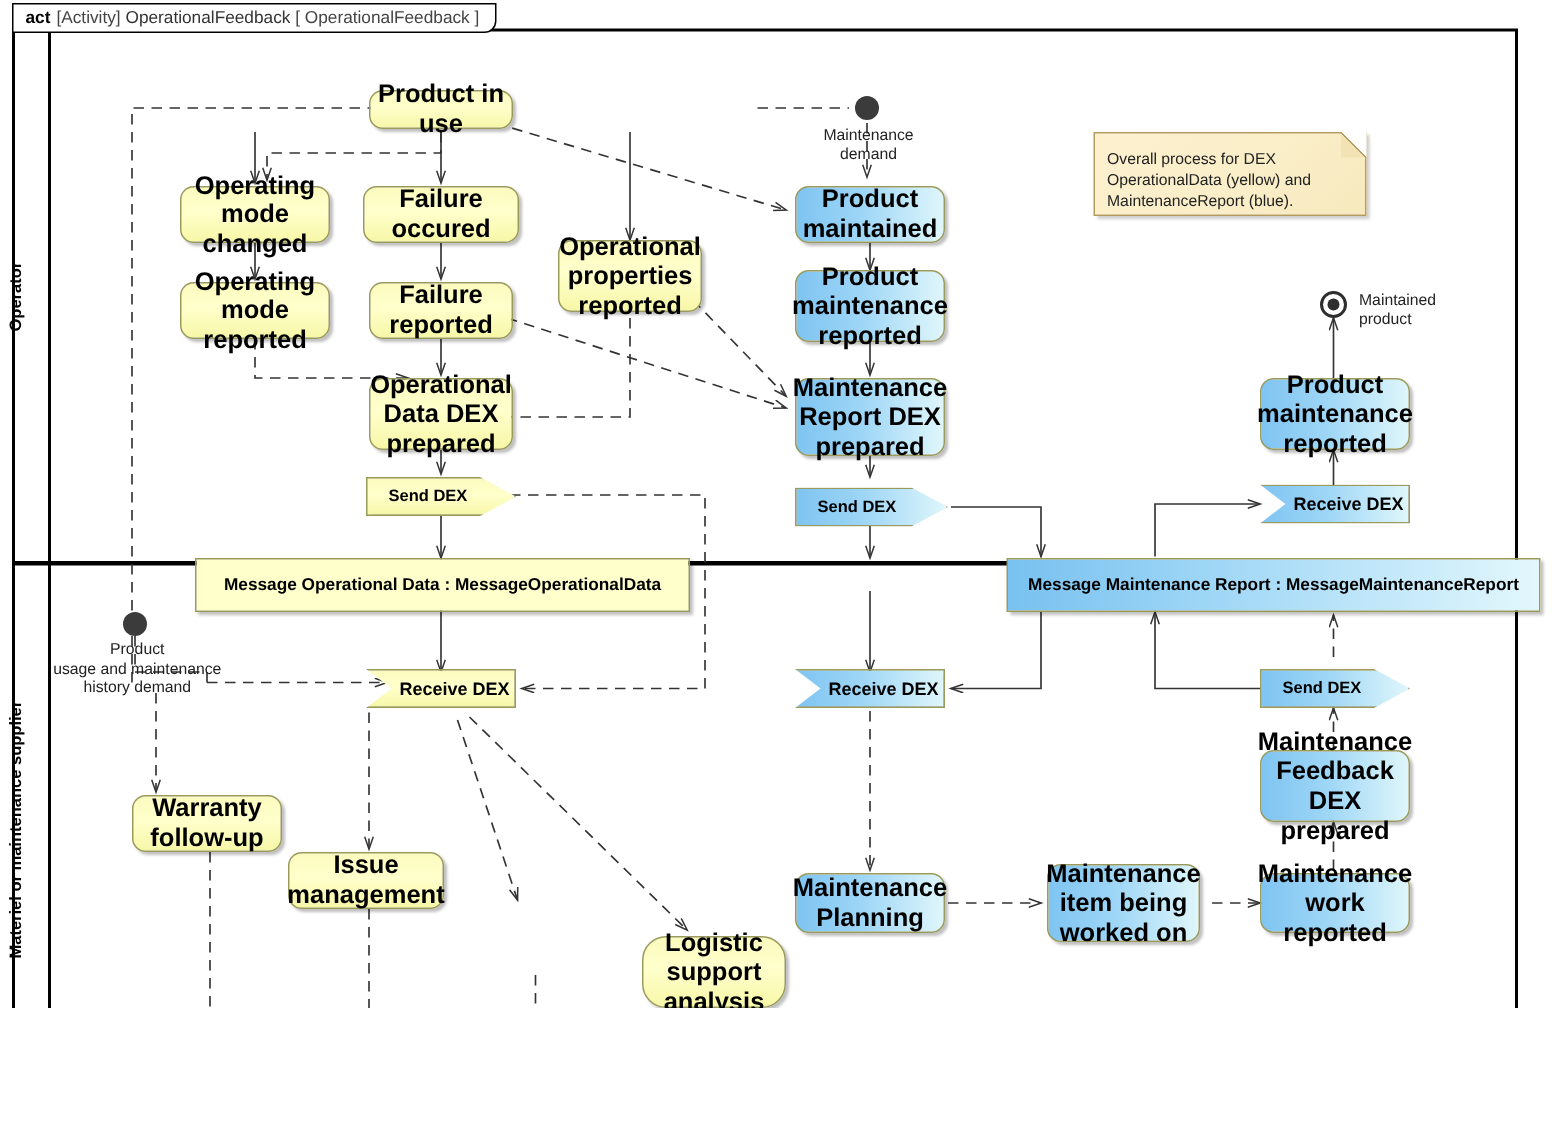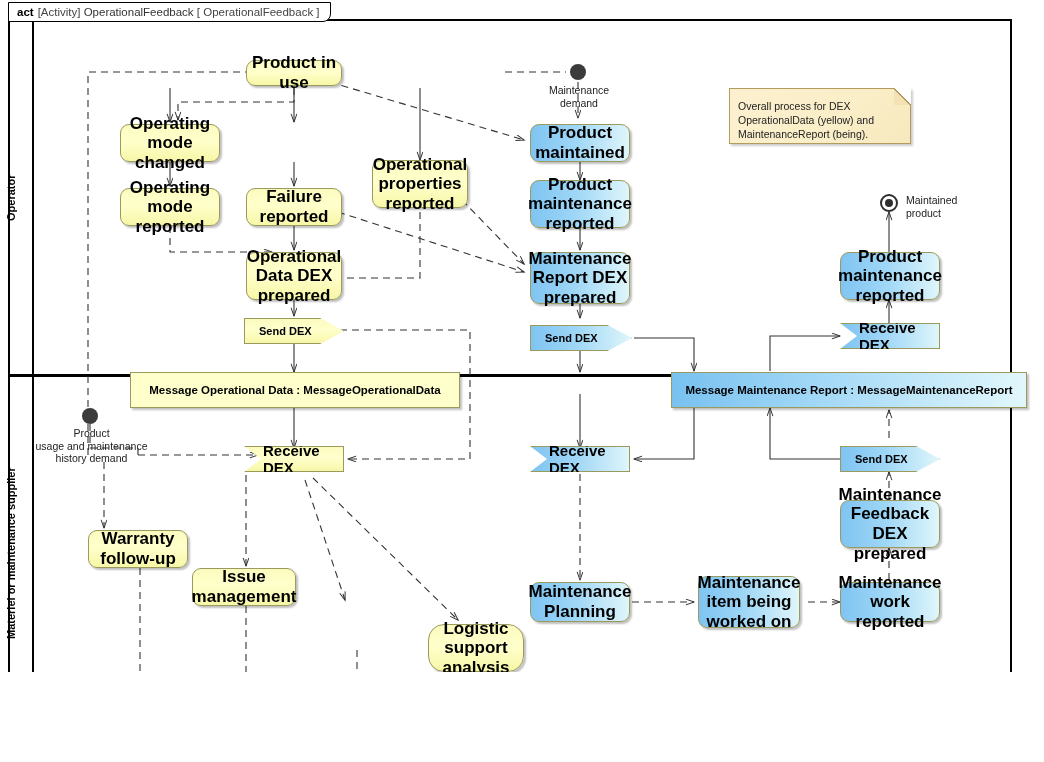--- a/index.html
+++ b/index.html
@@ -48,21 +48,21 @@
     display:flex;align-items:center;justify-content:flex-start;
     font-size:11px;font-weight:bold;color:#000;padding-left:14px;
     border:1px solid #9a9a5c;
     clip-path:polygon(0 0, 76% 0, 100% 50%, 76% 100%, 0 100%);
     filter:drop-shadow(2px 2px 1.5px rgba(0,0,0,0.3));
   }
   
   .recvsig{
     position:absolute;z-index:3;box-sizing:border-box;
     display:flex;align-items:center;justify-content:center;
-    font-size:15px;font-weight:bold;color:#000;padding-left:18px;
+    font-size:12px;font-weight:bold;color:#000;padding-left:18px;
     border:1px solid #9a9a5c;
     clip-path:polygon(0 0, 100% 0, 100% 100%, 0 100%, 17% 50%);
     filter:drop-shadow(2px 2px 1.5px rgba(0,0,0,0.3));
   }
 
   
   .msgbar{
     position:absolute;z-index:4;box-sizing:border-box;
     display:flex;align-items:center;justify-content:center;
     font-size:11.5px;font-weight:bold;color:#000;
@@ -196,20 +196,21 @@
   </svg>
 
   <div class="node y" style="left:246px;top:60px;width:96px;height:26px;">Product in use</div>
 
   <div class="node y" style="left:120px;top:124px;width:100px;height:38px;white-space:pre-line;">Operating
 mode changed</div>
 
   <div class="node y" style="left:120px;top:188px;width:100px;height:38px;white-space:pre-line;">Operating
 mode reported</div>
 
+  <div class="node y" style="left:242px;top:124px;width:104px;height:38px;">Failure occured</div>
 
   <div class="node y" style="left:246px;top:188px;width:96px;height:38px;white-space:pre-line;">Failure
 reported</div>
 
   <div class="node y" style="left:372px;top:160px;width:96px;height:48px;white-space:pre-line;">Operational
 properties
 reported</div>
 
   <div class="node y" style="left:246px;top:252px;width:96px;height:48px;white-space:pre-line;">Operational
 Data DEX
@@ -237,21 +238,21 @@
 reported</div>
 
   <div class="initial" style="left:570px;top:64px;"></div>
   <div class="nodelabel" style="left:529px;top:84px;width:100px;">Maintenance
 demand</div>
 
   <div class="finalnode" style="left:880px;top:194px;"></div>
   <div class="nodelabel" style="left:906px;top:194px;width:110px;text-align:left;">Maintained
 product</div>
 
-  <div class="note" style="left:729px;top:88px;width:182px;height:56px;">Overall process for DEX OperationalData (yellow) and MaintenanceReport (being).</div>
+  <div class="note" style="left:729px;top:88px;width:182px;height:56px;">Overall process for DEX OperationalData (yellow) and MaintenanceReport (blue).</div>
 
   <div class="msgbar" style="left:130px;top:372px;width:330px;height:36px;background:linear-gradient(180deg,#ffffcc 0%,#ffffcc 100%);">Message Operational Data : MessageOperationalData</div>
 
   <div class="msgbar" style="left:644px;top:372px;width:356px;height:36px;background:linear-gradient(90deg,#78c1f0 0%,#a6daf7 45%,#e2f7fc 100%);margin-left:27px;">Message Maintenance Report : MessageMaintenanceReport</div>
 
   <div class="recvsig y" style="left:244px;top:446px;width:100px;height:26px;">Receive DEX</div>
 
   <div class="node y" style="left:88px;top:530px;width:100px;height:38px;white-space:pre-line;">Warranty
 follow-up</div>
 

